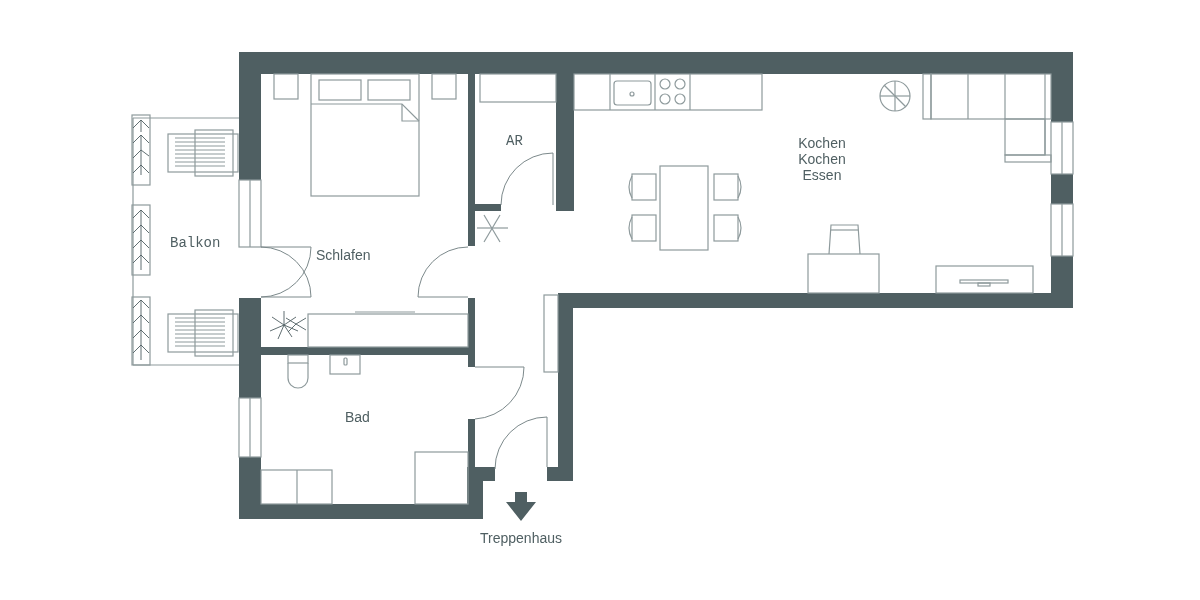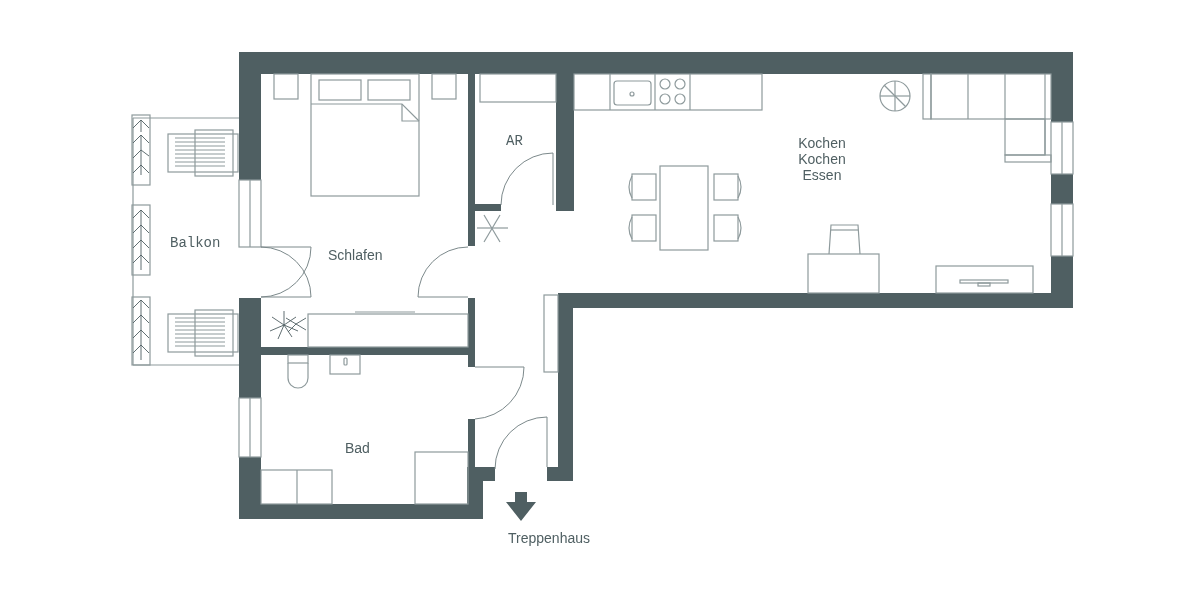--- a/index.html
+++ b/index.html
@@ -184,21 +184,21 @@
     <path class="door" d="M475 367 H524 A52 52 0 0 1 475 419"></path>
 
     <path class="door" d="M547 417 A52 52 0 0 0 495 469"></path>
     <line class="door" x1="547" y1="417" x2="547" y2="467"></line>
   </g>
 
   <path class="wall" d="M515 492 H527 V502 H536 L521 521 L506 502 H515 Z"></path>
 </svg>
 
 <div class="label" style="left:170px; top:235px;font-family:Liberation Mono, monospace;">Balkon</div>
-<div class="label" style="left:328px; top:247px;">Schlafen</div>
+<div class="label" style="left:316px; top:247px;">Schlafen</div>
 <div class="label" style="left:506px; top:133px;font-family:Liberation Mono, monospace;">AR</div>
 <div class="label" style="left:790px; top:135px; width:64px;">
   <div>Kochen</div>
   <div>Kochen</div>
   <div>Essen</div>
 </div>
-<div class="label" style="left:345px; top:440px;">Bad</div>
-<div class="label" style="left:508px; top:530px;">Treppenhaus</div>
+<div class="label" style="left:345px; top:409px;">Bad</div>
+<div class="label" style="left:480px; top:530px;">Treppenhaus</div>
 
 </body></html>

